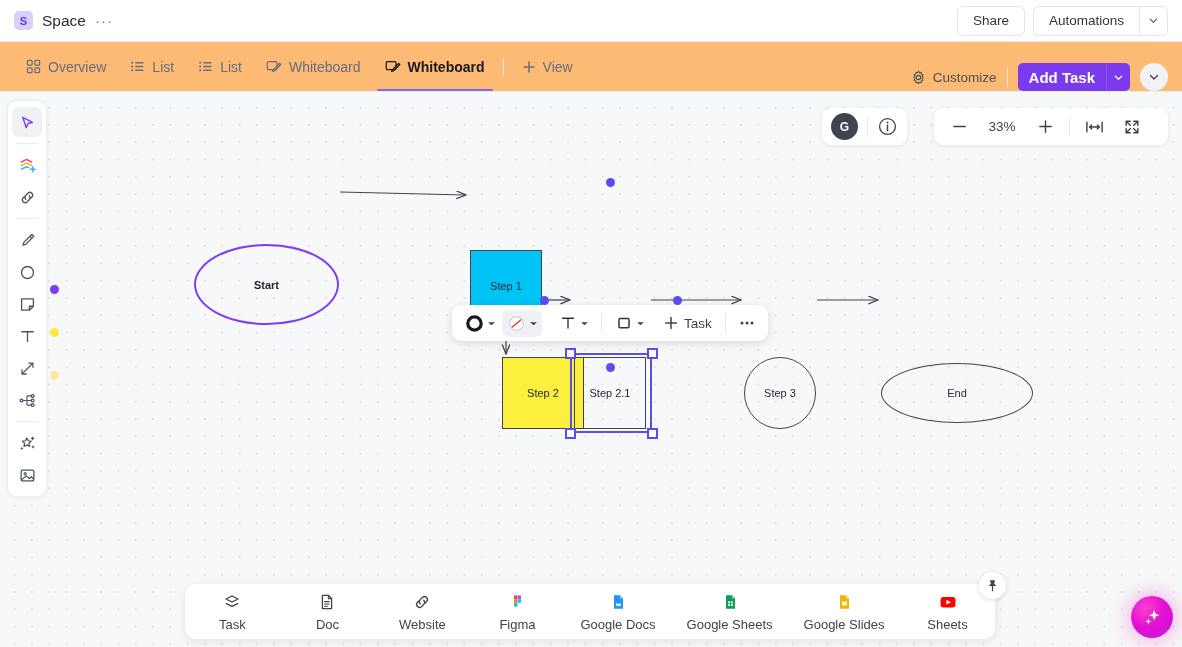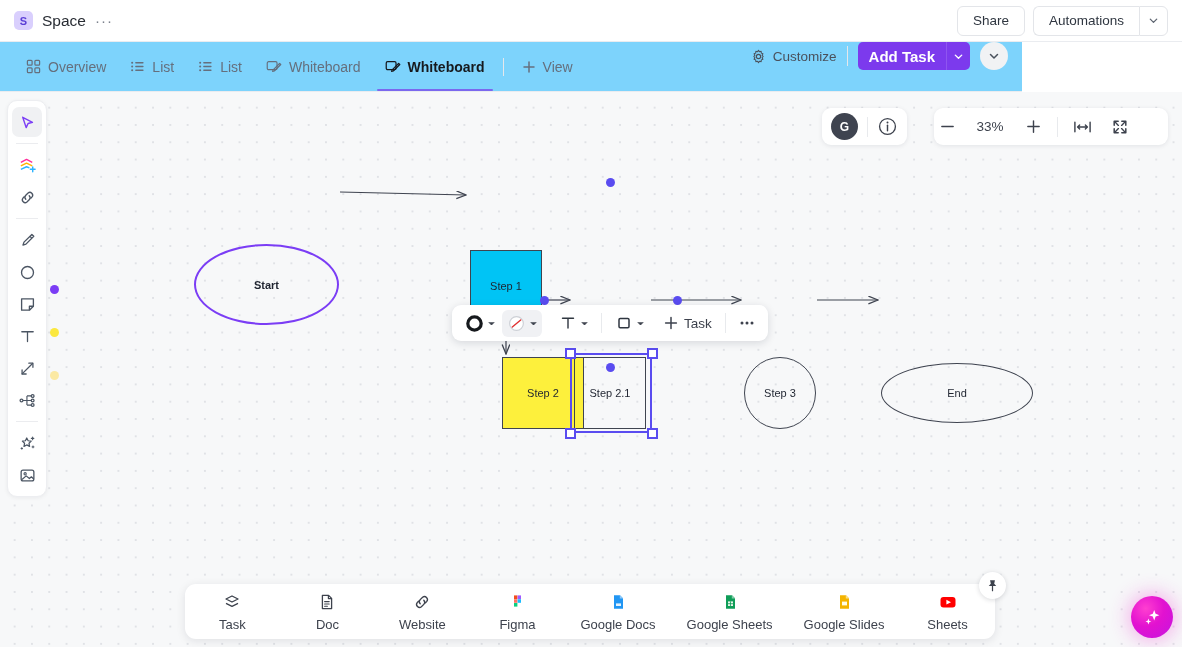--- a/index.html
+++ b/index.html
@@ -35,23 +35,23 @@
     padding: 0 15px; cursor: pointer;
   }
   .btn-group { display: flex; }
   .btn-group .btn-outline:first-child { border-radius: 6px 0 0 6px; border-right: none; }
   .btn-group .btn-split {
     border-radius: 0 6px 6px 0; padding: 0 8px;
   }
 
   
   .navbar {
-    position: absolute; top: 42px; left: 0; width: 1022px; height: 50px;
-    background: #7dd3fc; border-bottom: 1px solid #eaecf0;
-    display: flex; align-items: flex-start;
+    position: absolute; top: 42px; left: 0; width: 1182px; height: 50px;
+    background: #fdba74; border-bottom: 1px solid #eaecf0;
+    display: flex; align-items: flex-end;
   }
   .tabs { display: flex; align-items: center; height: 100%; margin-left: 14px; }
   .tab {
     display: flex; align-items: center; gap: 7px; height: 100%;
     padding: 0 12px; font-size: 14px; color: #656f7d; cursor: pointer;
     position: relative;
   }
   .tab.active { color: #16191d; font-weight: 600; }
   .tab.active::after {
     content: ""; position: absolute; left: 4px; right: 4px; bottom: 0; height: 2.5px;
@@ -114,21 +114,21 @@
   }
   .avatar {
     width: 27px; height: 27px; border-radius: 50%; background: #3f4450;
     color: #fff; font-size: 12px; font-weight: 600;
     display: flex; align-items: center; justify-content: center;
   }
   .pod-sep { width: 1px; height: 20px; background: #e8eaed; }
   .zoom-pod {
     position: absolute; top: 16px; left: 934px; height: 37px; width: 234px;
     background: #fff; border-radius: 9px; box-shadow: 0 1px 5px rgba(16,24,40,.09);
-    display: flex; align-items: center; padding: 0 0; gap: 4px;
+    display: flex; align-items: center; padding: 0 12px; gap: 4px;
   }
   .zoom-btn { width: 26px; height: 26px; display:flex; align-items:center; justify-content:center; cursor:pointer; color:#3d424d; }
   .zoom-val { width: 52px; text-align: center; font-size: 13.5px; color: #3d424d; }
 
   
   .shape-toolbar {
     position: absolute; left: 452px; top: 213px; height: 36px;
     background: #fff; border-radius: 9px; box-shadow: 0 2px 9px rgba(16,24,40,.14);
     display: flex; align-items: center; padding: 0 8px; gap: 2px; z-index: 30;
   }

